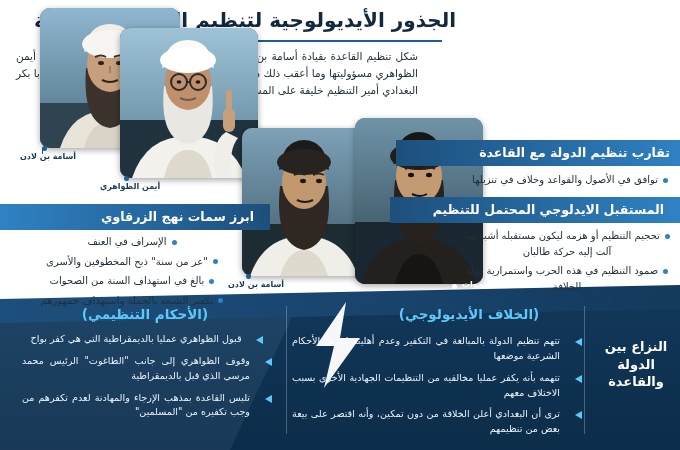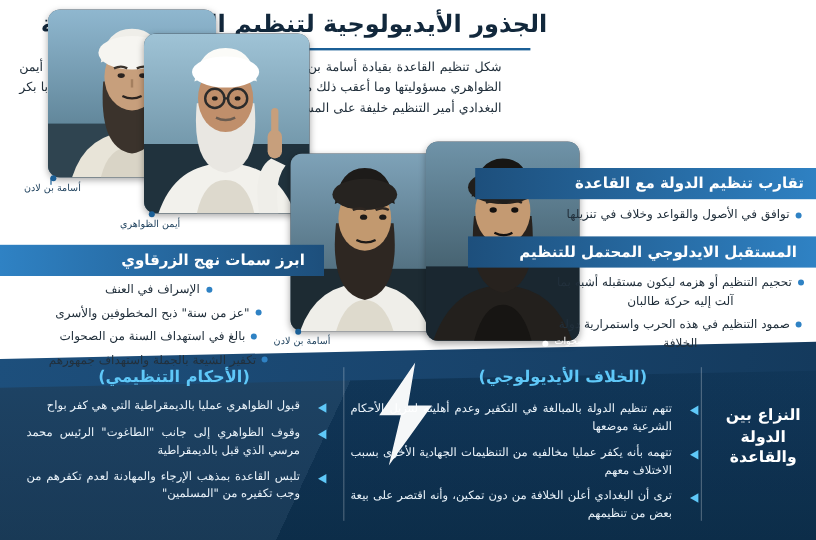--- a/index.html
+++ b/index.html
@@ -40,21 +40,21 @@
     color:#22303c;font-size:10.5px;line-height:1.6;text-align:justify;
   }
 
   
   .photo{
     position:absolute;border-radius:10px;overflow:hidden;
     box-shadow:0 2px 6px rgba(0,0,0,.35);
     background:#4b5a66;
   }
   .cap{
-    position:absolute;color:#163a57;font-size:8px;font-weight:normal;white-space:nowrap;
+    position:absolute;color:#163a57;font-size:8px;font-weight:bold;white-space:nowrap;
   }
   .cap.light{color:#ffffff;}
   .leader{position:absolute;background:#1b5f96;}
   .dot{position:absolute;width:5px;height:5px;border-radius:50%;background:#1b5f96;}
   .dot.light{background:#ffffff;}
 
   
   #ph1{left:40px;top:8px;width:140px;height:140px;}
   
   #ph2{left:120px;top:28px;width:138px;height:150px;}
@@ -101,21 +101,21 @@
     position:absolute;left:596px;top:338px;width:80px;text-align:center;color:#fff;
     font-weight:bold;font-size:13px;line-height:1.35;
   }
 
   .panel-title{
     position:absolute;color:#5fc8f8;font-weight:bold;font-size:13.5px;text-align:center;
   }
   .panel-items{
     position:absolute;color:#eaf3fa;font-size:9.6px;line-height:1.55;
   }
-  .panel-items .row{display:flex;justify-content:flex-start;margin-bottom:7px;}
+  .panel-items .row{display:flex;justify-content:center;margin-bottom:7px;}
   .panel-items .row .txt{text-align:justify;}
   .arrowi{
     flex:0 0 9px;margin-left:6px;margin-top:4px;width:0;height:0;
     border-top:4px solid transparent;border-bottom:4px solid transparent;
     border-right:7px solid #5fc8f8;
   }
   .vline{position:absolute;width:1px;background:rgba(255,255,255,.25);}
 </style>
 </head>
 <body>

